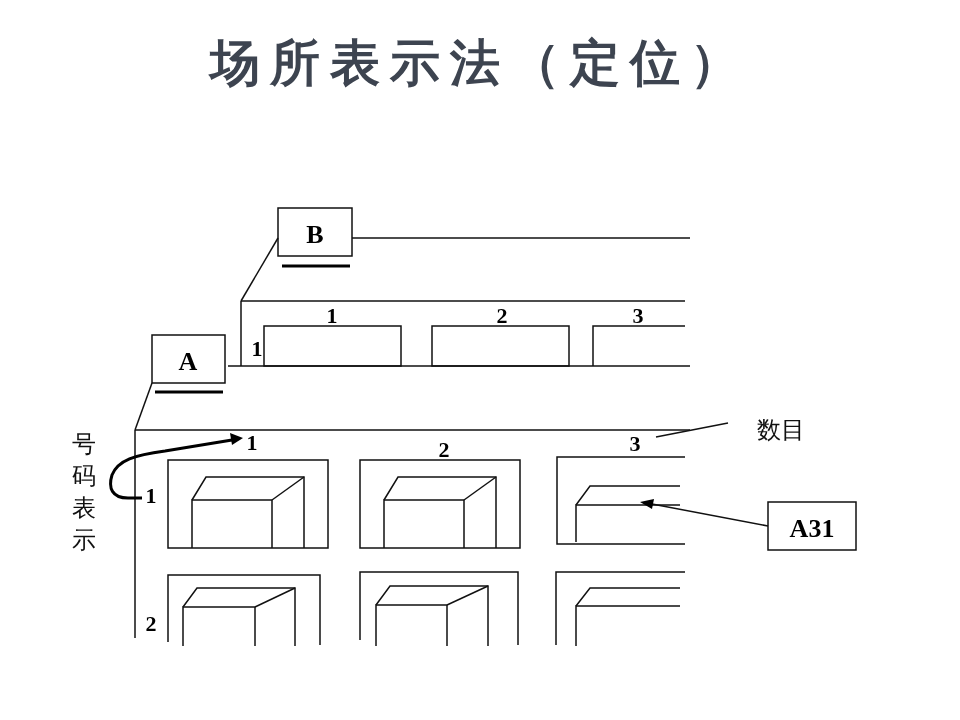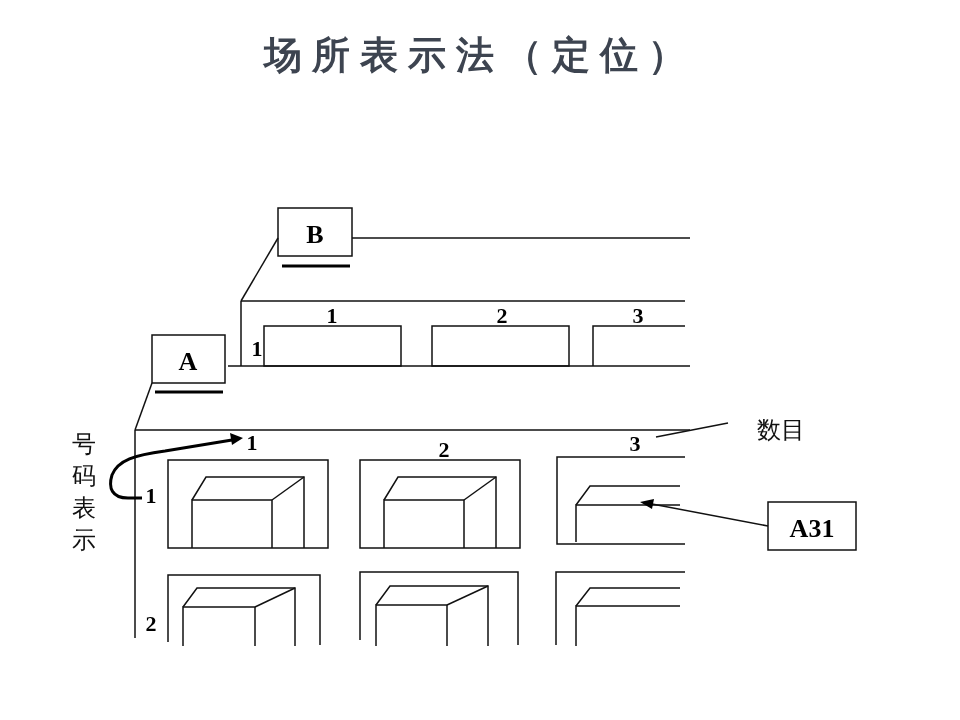--- a/index.html
+++ b/index.html
@@ -1,19 +1,19 @@
 <!DOCTYPE html>
 <html><head>
   <meta charset="utf-8">
   <style>
     html, body { margin: 0; padding: 0; background: #ffffff; }
     body { width: 960px; height: 720px; position: relative; overflow: hidden; }
     .title {
       position: absolute; left: 0; top: 30px; width: 960px; text-align: center;
-      font-family: Liberation Serif, serif; font-size: 38px; letter-spacing: 10px;
+      font-family: Liberation Serif, serif; font-size: 50px; letter-spacing: 10px;
       color: #3d4450; font-weight: bold;
     }
     svg { position: absolute; left: 0; top: 0; }
     .ln { stroke: #111; stroke-width: 1.5; fill: none; }
     .lnb { stroke: #000; stroke-width: 3; fill: none; }
     .lbl { font-family: "Liberation Serif", serif; font-weight: bold; fill: #000; }
     .cjk { font-family: "DejaVu Sans", sans-serif; fill: #111; }
   </style>
 </head>
 <body>

